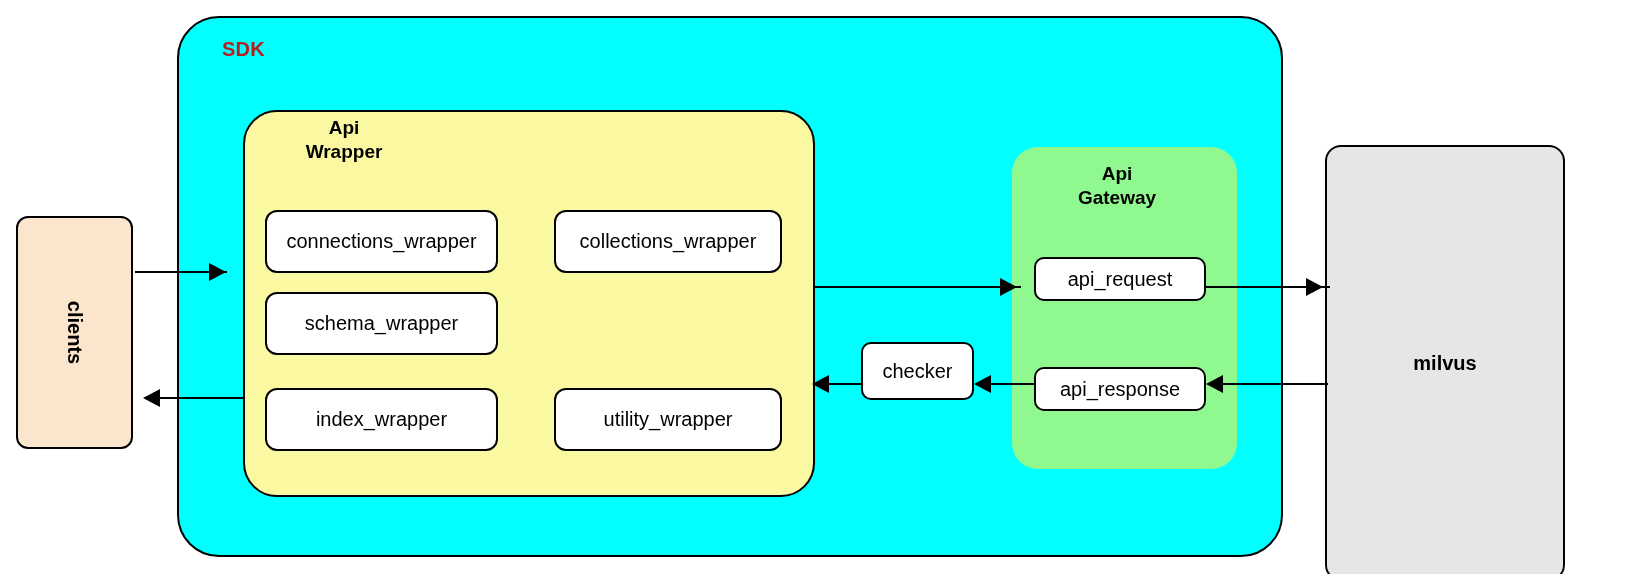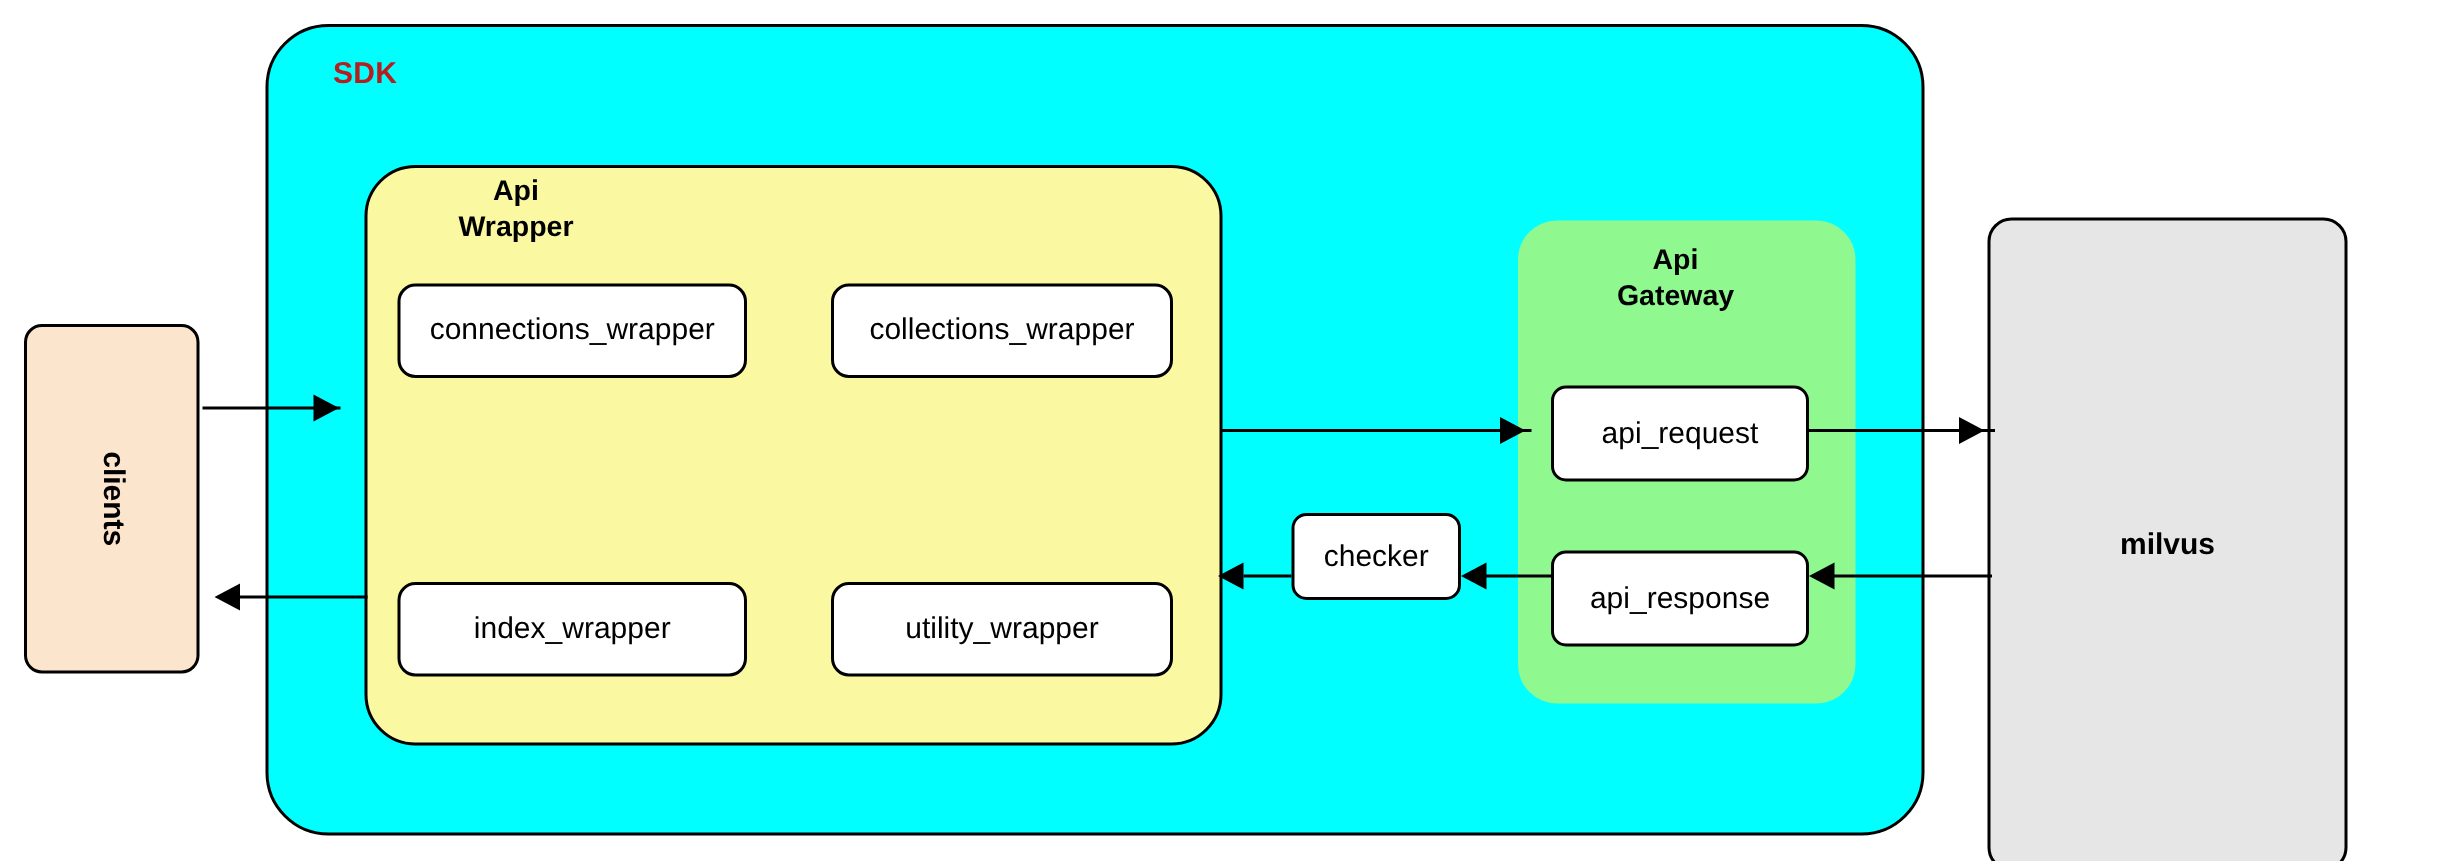--- a/index.html
+++ b/index.html
@@ -78,21 +78,21 @@
 
   
   .wrapper-node {
     background: #ffffff;
     border-radius: 12px;
     font-size: 20px;
     height: 63px;
   }
   .col-left  { left: 265px; width: 233px; }
   .col-right { left: 554px; width: 228px; }
-  .row-1 { top: 189px; text-align: right; }
+  .row-1 { top: 210px; text-align: right; }
   .row-2 { top: 292px; }
   .row-3 { top: 388px; }
 
   
   #api-gateway-container {
     left: 1012px;
     top: 147px;
     width: 225px;
     height: 322px;
     background: #8FF98F;
@@ -109,21 +109,21 @@
     line-height: 24px;
     text-align: center;
     color: #000000;
   }
   .gateway-node {
     background: #ffffff;
     border-radius: 10px;
     font-size: 20px;
     left: 1034px;
     width: 172px;
-    height: 64px;
+    height: 44px;
   }
   #node-api-request  { top: 257px; }
   #node-api-response { top: 367px; }
 
   
   #node-checker {
     left: 861px;
     top: 342px;
     width: 113px;
     height: 58px;
@@ -185,20 +185,21 @@
   <div id="sdk-label">SDK</div>
 
   <div id="api-wrapper-container" class="container-box"></div>
   <div id="api-wrapper-label">
     <div>Api</div>
     <div>Wrapper</div>
   </div>
 
   <div class="node wrapper-node col-left row-1">connections_wrapper</div>
   <div class="node wrapper-node col-right row-1">collections_wrapper</div>
+  <div class="node wrapper-node col-left row-2">schema_wrapper</div>
   <div class="node wrapper-node col-left row-3">index_wrapper</div>
   <div class="node wrapper-node col-right row-3">utility_wrapper</div>
 
   <div id="api-gateway-container" class="container-box"></div>
   <div id="api-gateway-label">
     <div>Api</div>
     <div>Gateway</div>
   </div>
 
   <div id="node-api-request" class="node gateway-node">api_request</div>

